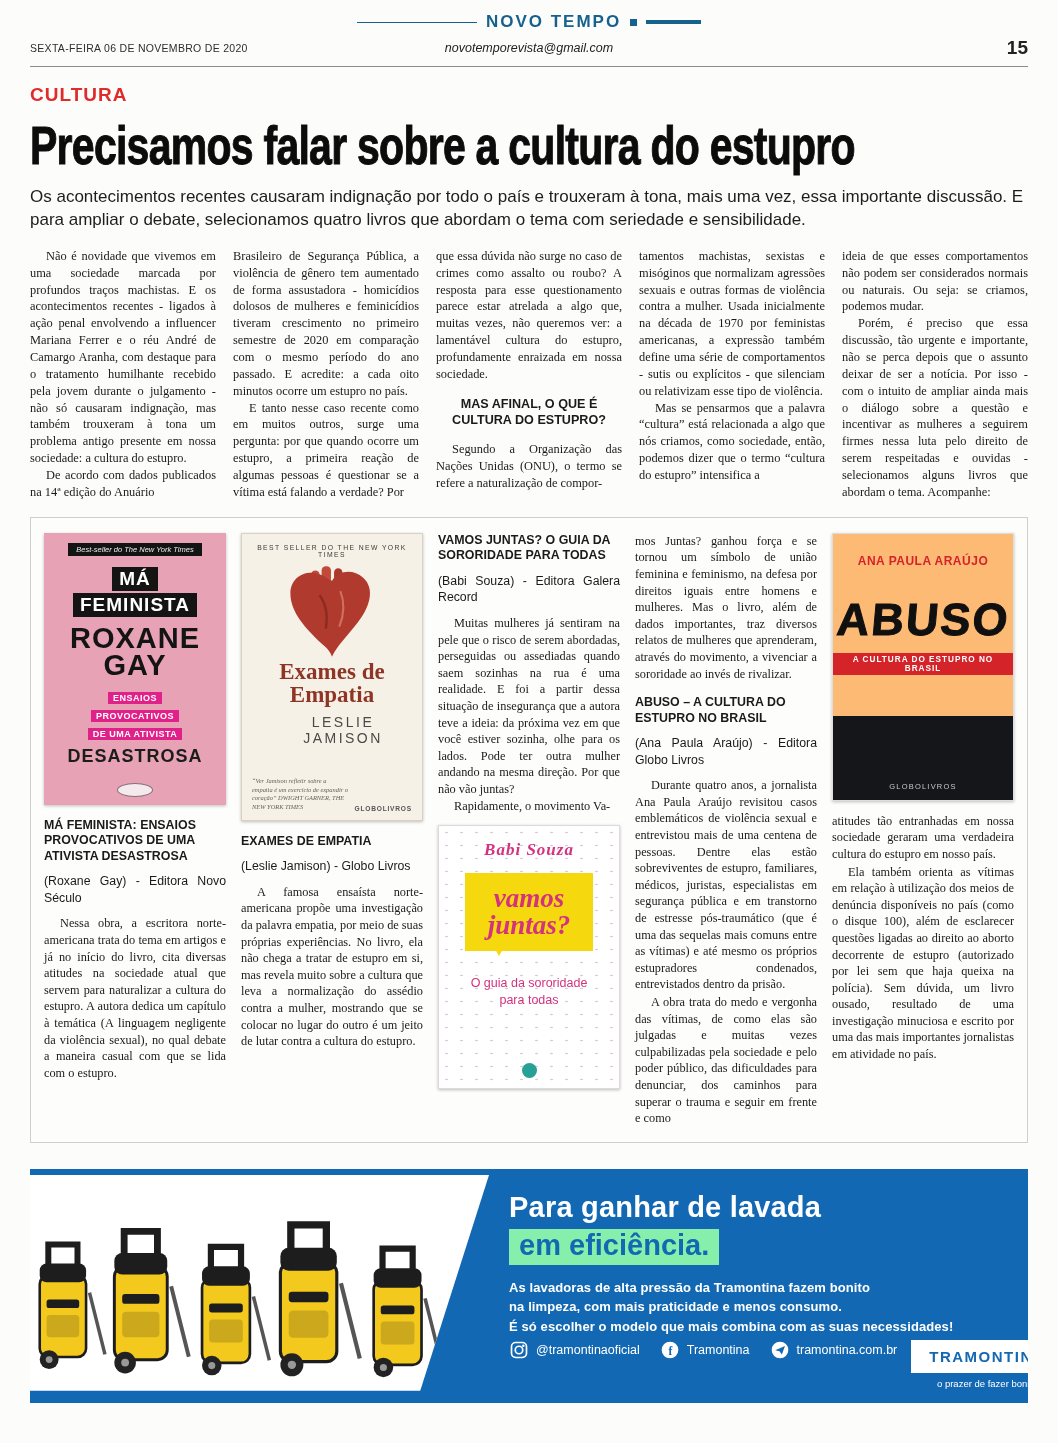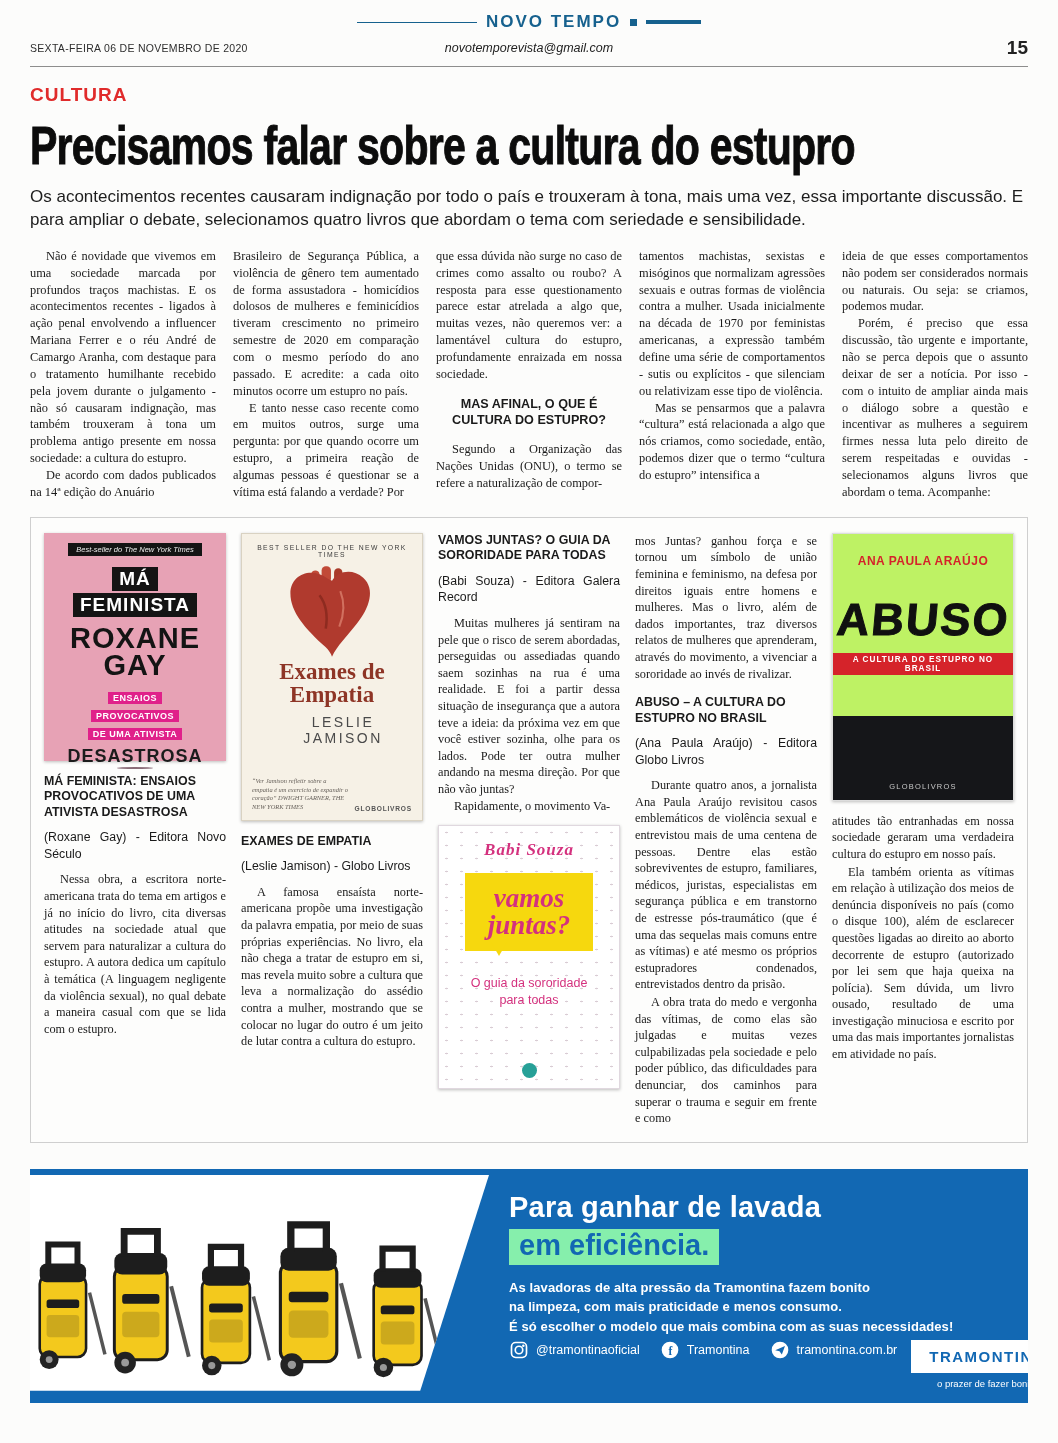--- a/index.html
+++ b/index.html
@@ -42,21 +42,21 @@
   .books { margin-top:16px; border:1px solid #cfcfcf; padding:15px 13px; display:grid; grid-template-columns:repeat(5,1fr); gap:15px; background:#fdfdfc; }
   .cap-title { font-family:"Liberation Sans", sans-serif; font-weight:bold; font-size:12.4px; line-height:1.25; margin:13px 0 9px; }
   .cap-title.first { margin-top:0; }
   .cap-credit { font-family:"Liberation Sans", sans-serif; font-size:11.5px; line-height:1.3; margin-bottom:9px; text-indent:0 !important; text-align:center; }
   .bcol p { font-size:12.3px; line-height:1.35; text-align:justify; text-indent:16px; hyphens:auto; -webkit-hyphens:auto; }
   .bcol p.noindent { text-indent:0; }
   .bcol p + p { margin-top:1px; }
   .cover { width:100%; box-shadow:0 1px 3px rgba(0,0,0,0.25); }
 
   
-  .cover-mf { height:228px; background:#e7a2b5; padding:10px 10px 8px; display:flex; flex-direction:column; align-items:center; text-align:center; font-family:"Liberation Sans", sans-serif; }
+  .cover-mf { height:272px; background:#e7a2b5; padding:10px 10px 8px; display:flex; flex-direction:column; align-items:center; text-align:center; font-family:"Liberation Sans", sans-serif; }
   .mf-banner { background:#141414; color:#eee; font-size:7.5px; font-style:italic; padding:2px 8px; margin-bottom:9px; }
   .mf-title span { display:inline-block; background:#141414; color:#fff; font-weight:bold; font-size:19px; padding:1px 7px; letter-spacing:1px; margin-top:2px; }
   .mf-author { font-weight:bold; color:#141414; font-size:29px; line-height:0.95; margin-top:8px; letter-spacing:1px; }
   .mf-sub { margin-top:7px; }
   .mf-sub span { display:inline-block; background:#e0218a; color:#fff; font-weight:bold; font-size:9px; padding:1px 5px; margin-top:2px; letter-spacing:0.5px; }
   .mf-des { font-weight:bold; font-size:18px; color:#1c1c1c; margin-top:5px; letter-spacing:1px; }
   .mf-logo { margin-top:auto; width:36px; height:14px; border-radius:50%; background:#f4eaee; border:1px solid #8a6c78; }
 
   
   .cover-ee { height:288px; background:#f6f1e6; border:1px solid #d9d2c2; padding:10px 10px 8px; display:flex; flex-direction:column; align-items:center; text-align:center; }
@@ -73,21 +73,21 @@
     background-image:radial-gradient(#d9ccd4 1px, transparent 1.2px); background-size:15px 13px;
     display:flex; flex-direction:column; align-items:center; padding:14px 10px 10px; }
   .vj-author { font-family:"Liberation Serif", serif; font-style:italic; font-weight:bold; color:#d4317e; font-size:17px; letter-spacing:1px;text-align:right; }
   .vj-bubble { position:relative; background:#f6d80e; border-radius:0; padding:12px 14px; margin-top:13px; width:128px; }
   .vj-bubble::after { content:""; position:absolute; bottom:-13px; left:26px; width:0; height:0; border:8px solid transparent; border-top:14px solid #f6d80e; }
   .vj-bubble-text { color:#d4317e; font-weight:bold; font-size:27px; line-height:1.0; text-align:center; font-family:"Liberation Serif", serif; font-style:italic; }
   .vj-sub { color:#d4317e; font-family:"Liberation Sans", sans-serif; font-size:12.5px; margin-top:24px; text-align:center; line-height:1.35; max-width:130px; }
   .vj-logo { margin-top:auto; width:15px; height:15px; border-radius:50%; background:#27a097; }
 
   
-  .cover-ab { height:268px; background:#bef264; border:1px solid #ddd; display:flex; flex-direction:column; align-items:center; text-align:center; }
+  .cover-ab { height:268px; background:#fdba74; border:1px solid #ddd; display:flex; flex-direction:column; align-items:center; text-align:center; }
   .ab-author { color:#d5232a; font-family:"Liberation Sans", sans-serif; font-weight:bold; font-size:12px; margin-top:20px; letter-spacing:0.5px; }
   .ab-title { font-family:"Liberation Sans", sans-serif; font-weight:bold; font-size:45px; color:#101010; letter-spacing:2px; margin-top:26px; transform:skewX(-5deg); -webkit-text-stroke:1px #101010; }
   .ab-strip { background:#d5232a; color:#fff; font-family:"Liberation Sans", sans-serif; font-size:8.2px; font-weight:bold; letter-spacing:1px; padding:2px 9px; margin-top:7px; }
   .ab-bottom { margin-top:auto; width:100%; background:#151619; height:84px; display:flex; align-items:flex-end; justify-content:center; padding-bottom:9px; }
   .ab-pub { color:#c9c9c9; font-family:"Liberation Sans", sans-serif; font-size:7.5px; letter-spacing:1.2px; }
 
   
   .ad { position:relative; margin-top:26px; height:234px; background:#1268b3; overflow:hidden; }
   .ad-wedge { position:absolute; top:6px; left:0; bottom:12px; width:46%;
     background:#fff; clip-path:polygon(0 0, 100% 0, 85% 100%, 0 100%);

